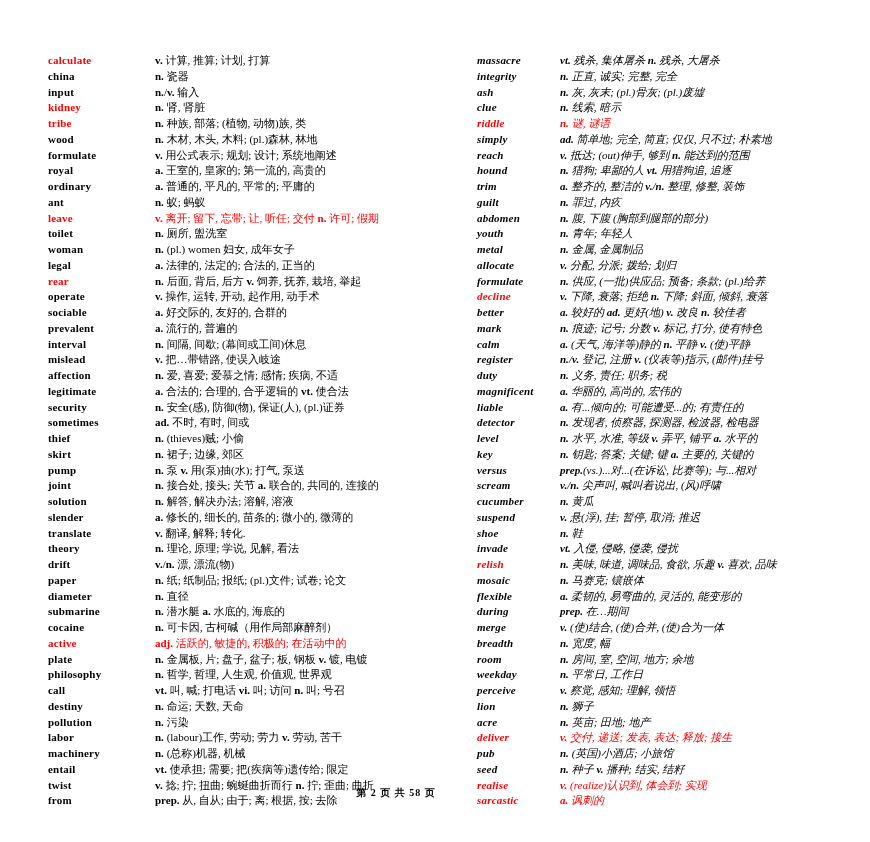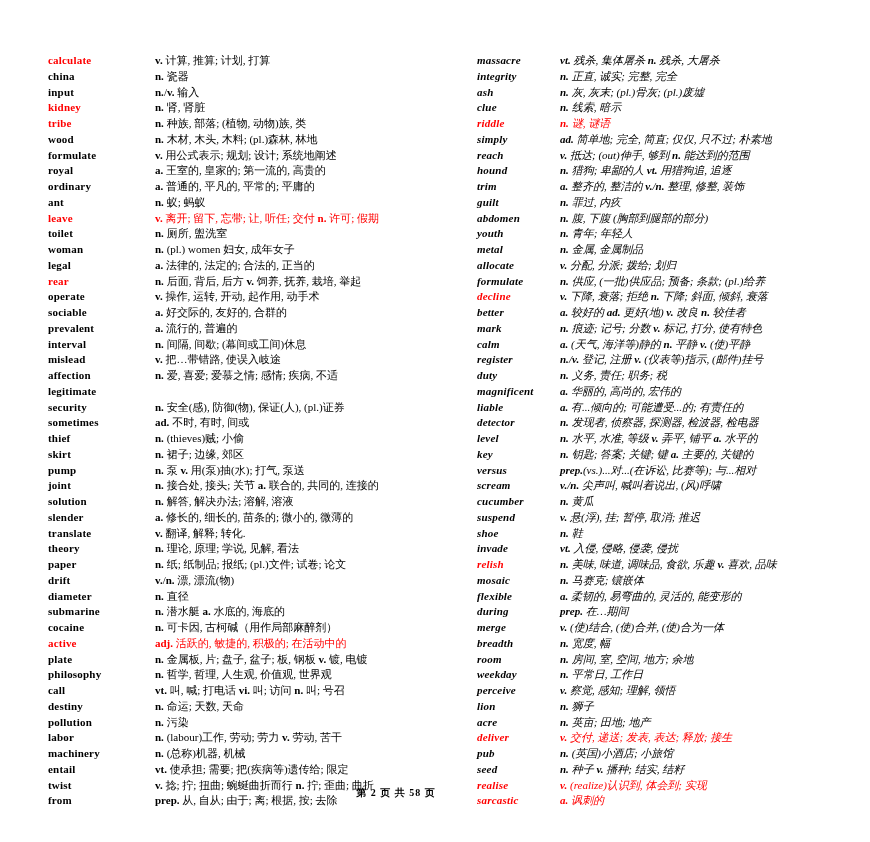--- a/index.html
+++ b/index.html
@@ -104,20 +104,21 @@
         <div class="entry">
           <span class="word">mislead</span>
           <span class="def"><b>v.</b> 把…带错路, 使误入岐途</span>
         </div>
         <div class="entry">
           <span class="word">affection</span>
           <span class="def"><b>n.</b> 爱, 喜爱; 爱慕之情; 感情; 疾病, 不适</span>
         </div>
         <div class="entry">
           <span class="word">legitimate</span>
+          <span class="def"><b>a.</b> 合法的; 合理的, 合乎逻辑的 <b>vt.</b> 使合法</span>
         </div>
         <div class="entry">
           <span class="word">security</span>
           <span class="def"><b>n.</b> 安全(感), 防御(物), 保证(人), (pl.)证券</span>
         </div>
         <div class="entry">
           <span class="word">sometimes</span>
           <span class="def"><b>ad.</b> 不时, 有时, 间或</span>
         </div>
         <div class="entry">
@@ -146,26 +147,26 @@
         </div>
         <div class="entry">
           <span class="word">translate</span>
           <span class="def"><b>v.</b> 翻译, 解释; 转化.</span>
         </div>
         <div class="entry">
           <span class="word">theory</span>
           <span class="def"><b>n.</b> 理论, 原理; 学说, 见解, 看法</span>
         </div>
         <div class="entry">
+          <span class="word">drift</span>
+          <span class="def"><b>v.</b>/<b>n.</b> 漂, 漂流(物)</span>
+        </div>
+        <div class="entry">
           <span class="word">paper</span>
           <span class="def"><b>n.</b> 纸; 纸制品; 报纸; (pl.)文件; 试卷; 论文</span>
-        </div>
-        <div class="entry">
-          <span class="word">drift</span>
-          <span class="def"><b>v.</b>/<b>n.</b> 漂, 漂流(物)</span>
         </div>
         <div class="entry">
           <span class="word">diameter</span>
           <span class="def"><b>n.</b> 直径</span>
         </div>
         <div class="entry">
           <span class="word">submarine</span>
           <span class="def"><b>n.</b> 潜水艇 <b>a.</b> 水底的, 海底的</span>
         </div>
         <div class="entry">

